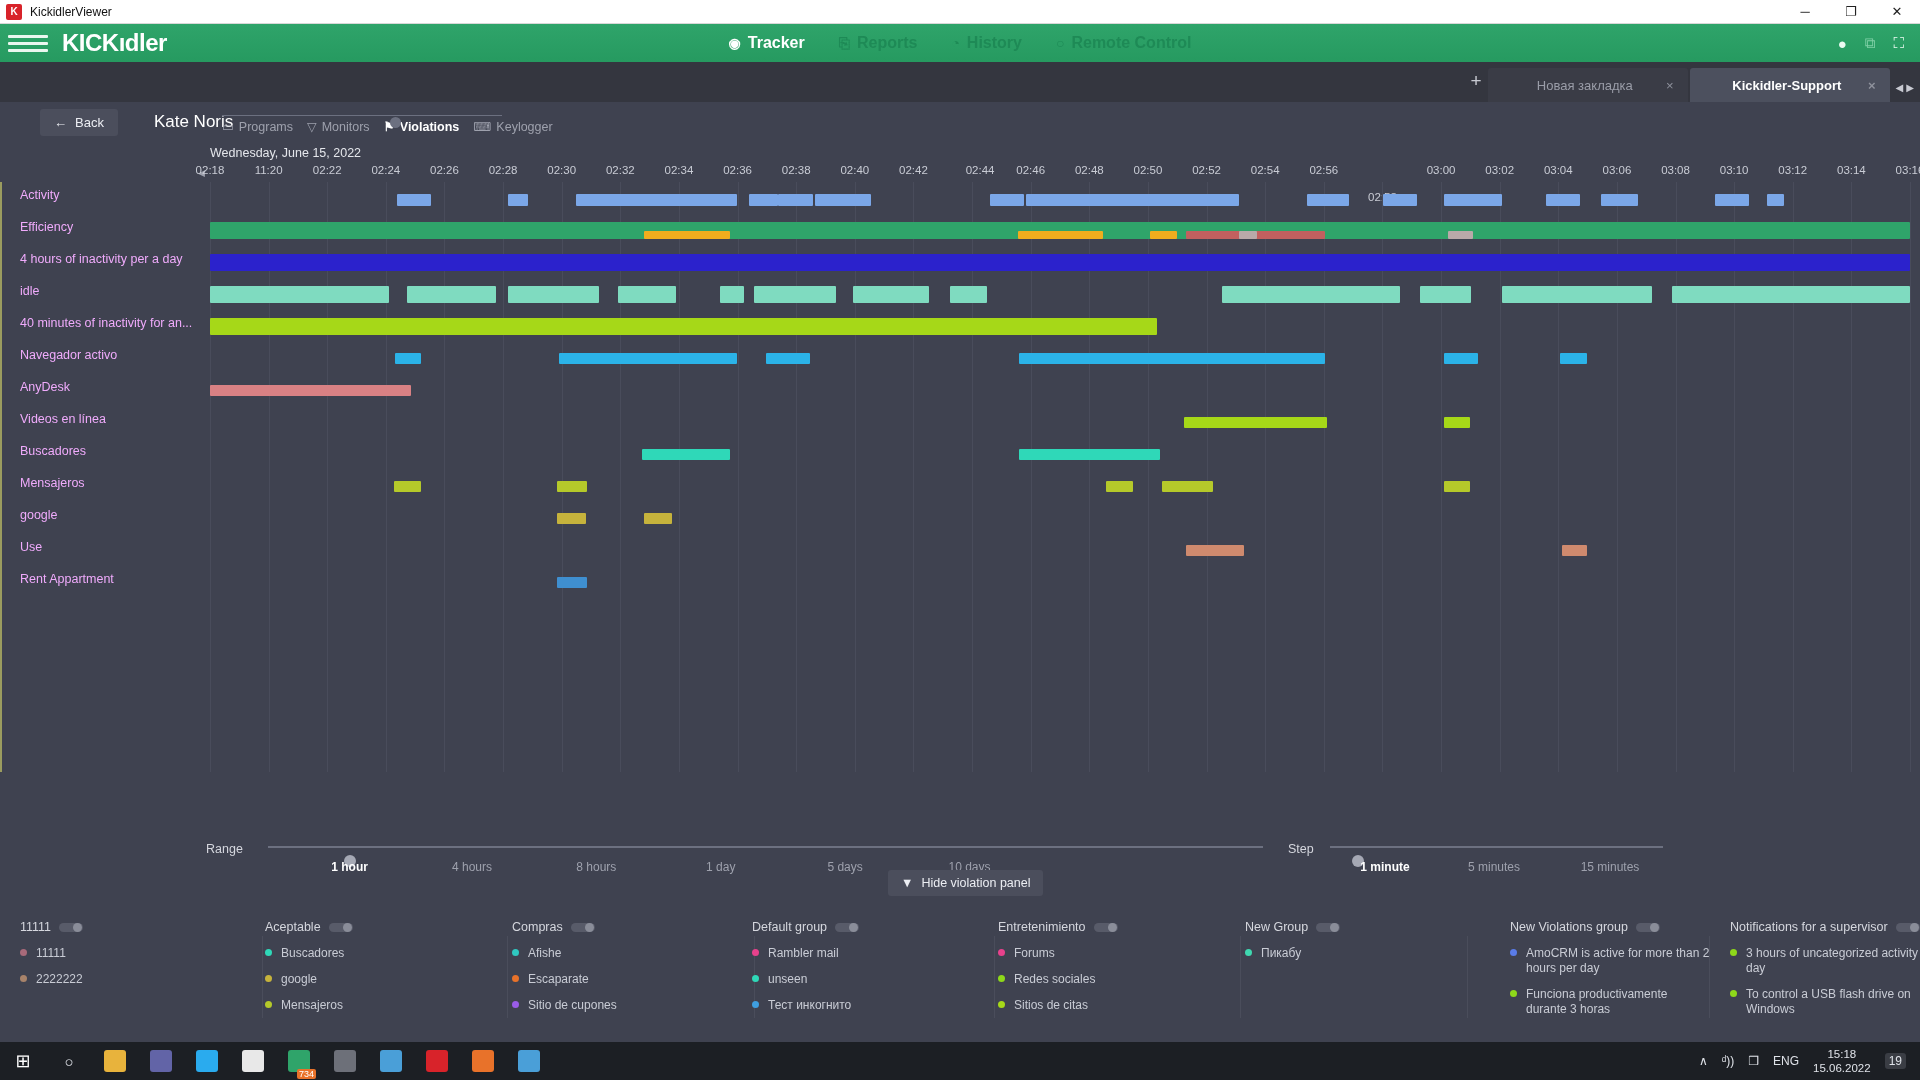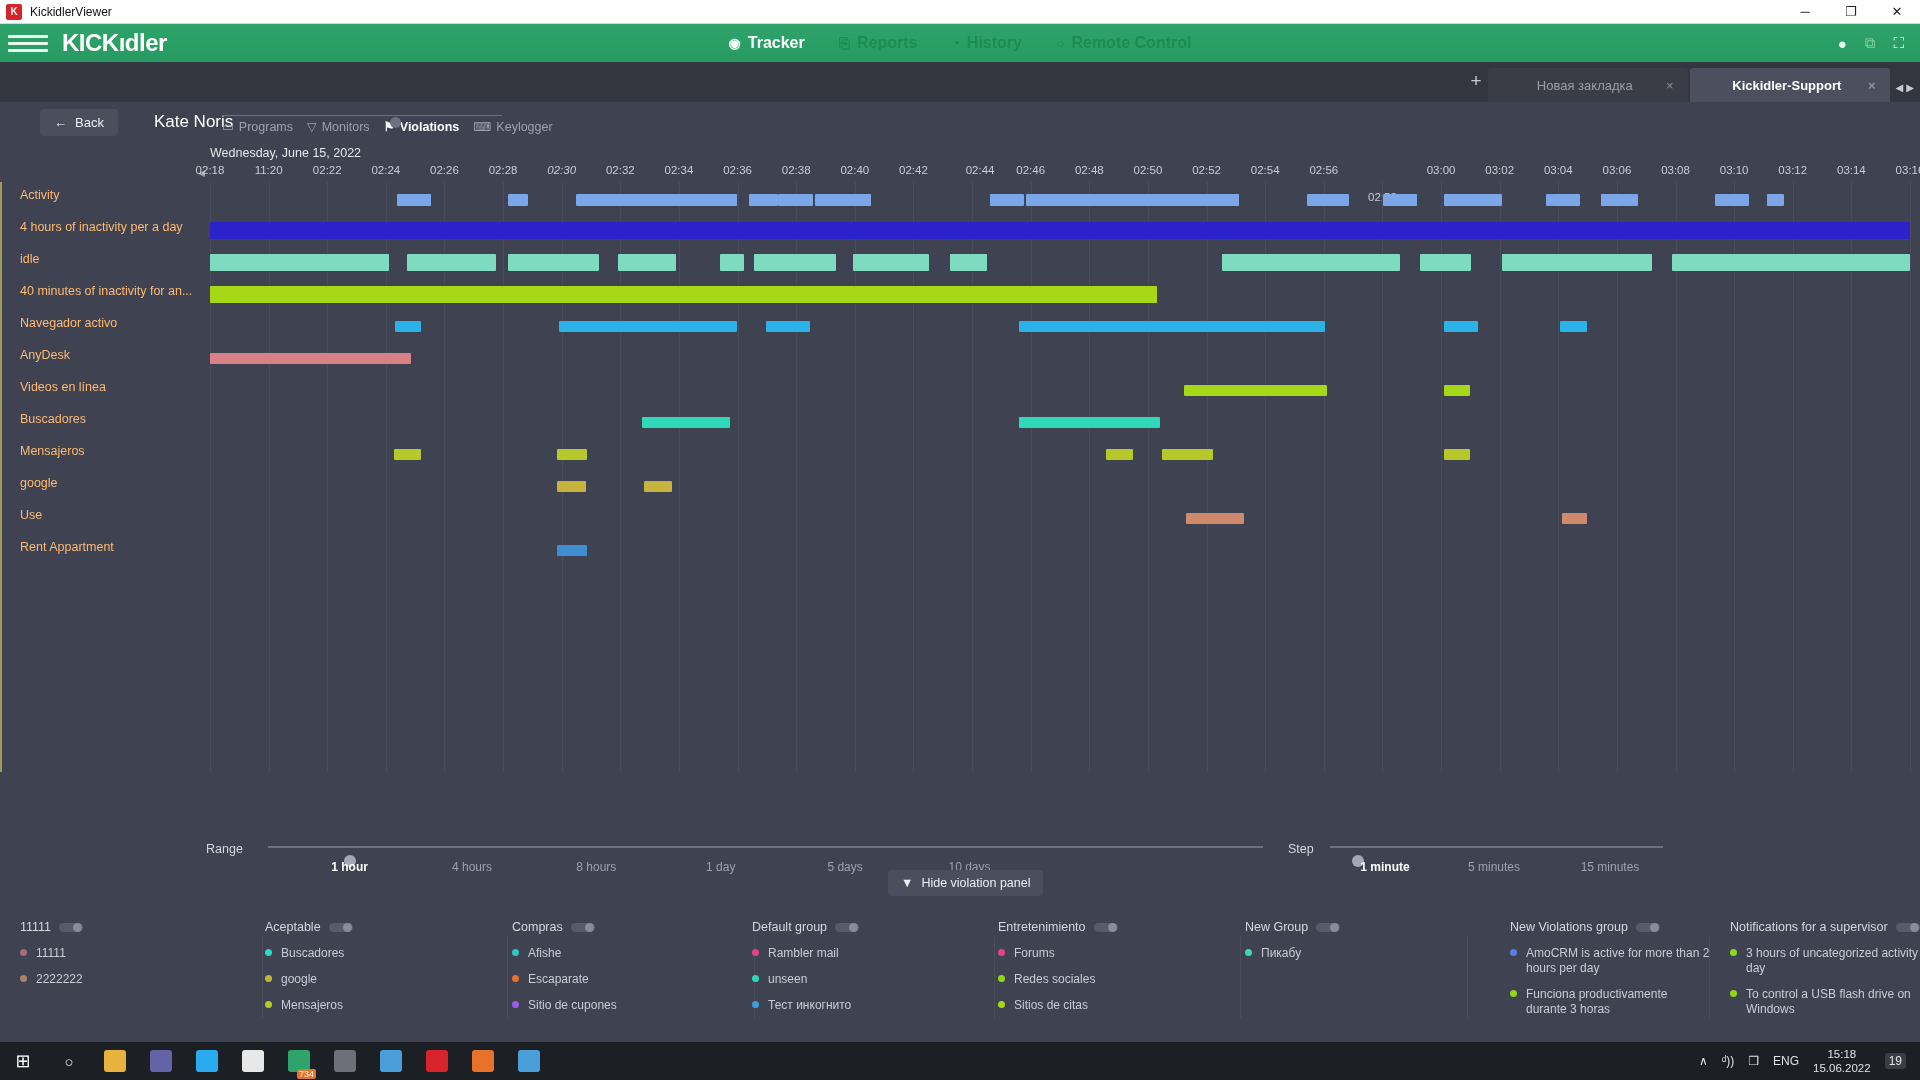--- a/index.html
+++ b/index.html
@@ -85,21 +85,21 @@
   
   #timeline { position: relative; height: 690px; background: #3f4250; }
   .tl-date { position: absolute; left: 210px; top: 4px; font-size: 12.5px; color: #e4e6eb; }
   .tl-collapse { position: absolute; left: 198px; top: 26px; font-size: 9px; color: #9ea1ad; cursor:pointer;}
   #ticks { position: absolute; left: 210px; top: 22px; right: 10px; height: 16px; }
   #ticks .tk { position: absolute; font-size: 11.5px; color: #c9ccd5; transform: translateX(-50%); }
   #gridlines { position: absolute; left: 210px; top: 40px; right: 10px; bottom: 60px; }
   #gridlines i { position: absolute; top: 0; bottom: 0; width: 1px; background: #494c5b; }
   #rows { position: absolute; left: 0; top: 40px; right: 0; }
   .row { position: relative; height: 32px; }
-  .row .rlabel { position: absolute; left: 20px; top: 6px; font-size: 12.5px; color: #fdba74;
+  .row .rlabel { position: absolute; left: 20px; top: 6px; font-size: 12.5px; color: #f0abfc;
                  white-space: nowrap; }
   .row .track { position: absolute; left: 210px; right: 10px; top: 0; height: 32px; }
   .seg { position: absolute; border-radius: 1px; }
   #selection { position: absolute; top: 40px; bottom: 60px; background: rgba(200,200,60,0.22);
                border-left: 1px solid rgba(230,230,120,.45);
                border-right: 1px solid rgba(230,230,120,.45); pointer-events: none; }
 
   
   #sliders { position: relative; height: 60px; }
   .sl-label { position: absolute; font-size: 12.5px; color: #d5d7de; }
@@ -234,21 +234,21 @@
 <div id="timeline">
   <div class="tl-date">Wednesday, June 15, 2022</div>
   <div class="tl-collapse">◀</div>
   <div id="ticks">
       <div class="tk" style="left: 0%;">02:18</div>
       <div class="tk" style="left: 3.44828%;">11:20</div>
       <div class="tk" style="left: 6.89655%;">02:22</div>
       <div class="tk" style="left: 10.3448%;">02:24</div>
       <div class="tk" style="left: 13.7931%;">02:26</div>
       <div class="tk" style="left: 17.2414%;">02:28</div>
-      <div class="tk" style="left: 20.6897%; font-style: italic;">02:30</div>
+      <div class="tk" style="left: 20.6897%;">02:30</div>
       <div class="tk" style="left: 24.1379%;">02:32</div>
       <div class="tk" style="left: 27.5862%;">02:34</div>
       <div class="tk" style="left: 31.0345%;">02:36</div>
       <div class="tk" style="left: 34.4828%;">02:38</div>
       <div class="tk" style="left: 37.931%;">02:40</div>
       <div class="tk" style="left: 41.3793%;">02:42</div>
       <div class="tk" style="left: 44.8276%; margin-left: 8px;">02:44</div>
       <div class="tk" style="left: 48.2759%;">02:46</div>
       <div class="tk" style="left: 51.7241%;">02:48</div>
       <div class="tk" style="left: 55.1724%;">02:50</div>
@@ -314,20 +314,32 @@
           <div class="seg" style="left: 64.5%; width: 2.5%; top: 12px; height: 12px; background: rgb(123, 167, 232);"></div>
           <div class="seg" style="left: 69%; width: 2%; top: 12px; height: 12px; background: rgb(123, 167, 232);"></div>
           <div class="seg" style="left: 72.6%; width: 3.4%; top: 12px; height: 12px; background: rgb(123, 167, 232);"></div>
           <div class="seg" style="left: 78.6%; width: 2%; top: 12px; height: 12px; background: rgb(123, 167, 232);"></div>
           <div class="seg" style="left: 81.8%; width: 2.2%; top: 12px; height: 12px; background: rgb(123, 167, 232);"></div>
           <div class="seg" style="left: 88.5%; width: 2%; top: 12px; height: 12px; background: rgb(123, 167, 232);"></div>
           <div class="seg" style="left: 91.6%; width: 1%; top: 12px; height: 12px; background: rgb(123, 167, 232);"></div>
         </div>
       </div>
       <div class="row">
+        <div class="rlabel">Efficiency</div>
+        <div class="track">
+          <div class="seg" style="left: 0%; width: 100%; top: 8px; height: 17px; background: rgb(47, 164, 106);"></div>
+          <div class="seg" style="left: 25.5%; width: 5.1%; top: 17px; height: 8px; background: rgb(240, 173, 30);"></div>
+          <div class="seg" style="left: 47.5%; width: 5%; top: 17px; height: 8px; background: rgb(240, 173, 30);"></div>
+          <div class="seg" style="left: 55.3%; width: 1.6%; top: 17px; height: 8px; background: rgb(240, 173, 30);"></div>
+          <div class="seg" style="left: 57.4%; width: 8.2%; top: 17px; height: 8px; background: rgb(194, 96, 95);"></div>
+          <div class="seg" style="left: 72.8%; width: 1.5%; top: 17px; height: 8px; background: rgb(185, 169, 169);"></div>
+          <div class="seg" style="left: 60.5%; width: 1.1%; top: 17px; height: 8px; background: rgb(185, 169, 169);"></div>
+        </div>
+      </div>
+      <div class="row">
         <div class="rlabel">4 hours of inactivity per a day</div>
         <div class="track">
           <div class="seg" style="left: 0%; width: 100%; top: 8px; height: 17px; background: rgb(43, 34, 204);"></div>
         </div>
       </div>
       <div class="row">
         <div class="rlabel">idle</div>
         <div class="track">
           <div class="seg" style="left: 0%; width: 10.5%; top: 8px; height: 17px; background: rgb(127, 219, 192);"></div>
           <div class="seg" style="left: 11.6%; width: 5.2%; top: 8px; height: 17px; background: rgb(127, 219, 192);"></div>

